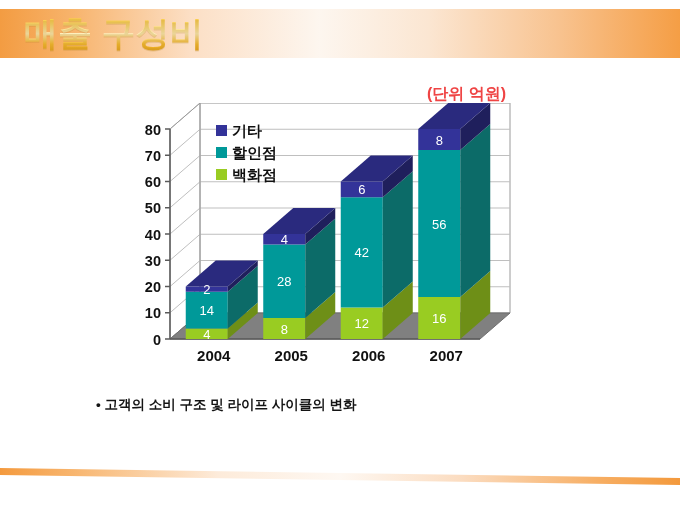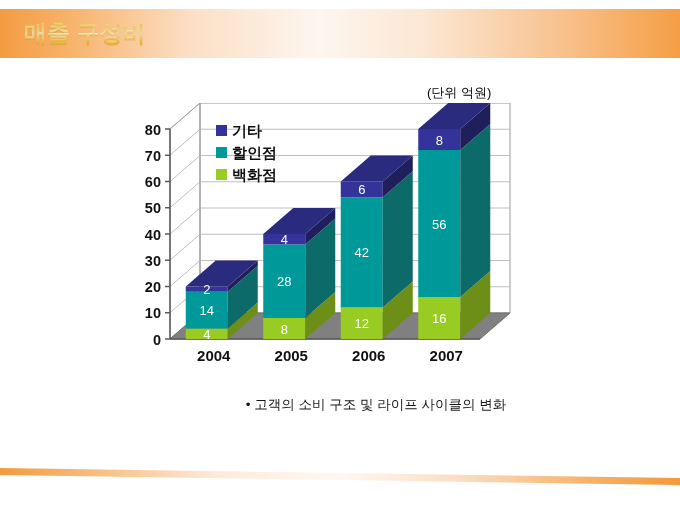--- a/index.html
+++ b/index.html
@@ -48,41 +48,41 @@
     top: 0;
     width: 680px;
     height: 9px;
     background: #ffffff;
   }
 
   .slide-title {
     position: absolute;
     left: 24px;
     top: 13px;
-    font-size: 23px;
+    font-size: 34px;
     font-weight: bold;
     letter-spacing: 0px;
     line-height: 40px;
     background: linear-gradient(180deg, #f7c331 0%, #f9d25a 22%, #fdf0c0 52%, #f6bb2c 78%, #e09a15 100%);
     -webkit-background-clip: text;
     background-clip: text;
     color: transparent;
     -webkit-text-fill-color: transparent;
     text-shadow: 0 1px 0 rgba(180,130,40,0.25);
     white-space: nowrap;
   }
 
   
   .unit-label {
     position: absolute;
     left: 427px;
     top: 84px;
-    font-size: 13px;
-    font-weight: normal;
-    color: #000000;
+    font-size: 16px;
+    font-weight: bold;
+    color: #ef4444;
     white-space: nowrap;
   }
 
   
   #chart {
     position: absolute;
     left: 108px;
     top: 103px;
     width: 420px;
     height: 262px;
@@ -91,25 +91,24 @@
 
   
   .bullets {
     position: absolute;
     left: 96px;
     top: 392px;
     width: 560px;
   }
   .bullet-line {
     font-size: 13.5px;
-    font-weight: normal;
+    font-weight: bold;
     color: #141414;
     line-height: 25px;
     white-space: nowrap;
-    text-align: center;
   }
   .bullet-line.indent { padding-left: 14px; }
 
   
   .footer-stripe {
     position: absolute;
     left: 0;
     top: 462px;
     width: 680px;
     height: 30px;

